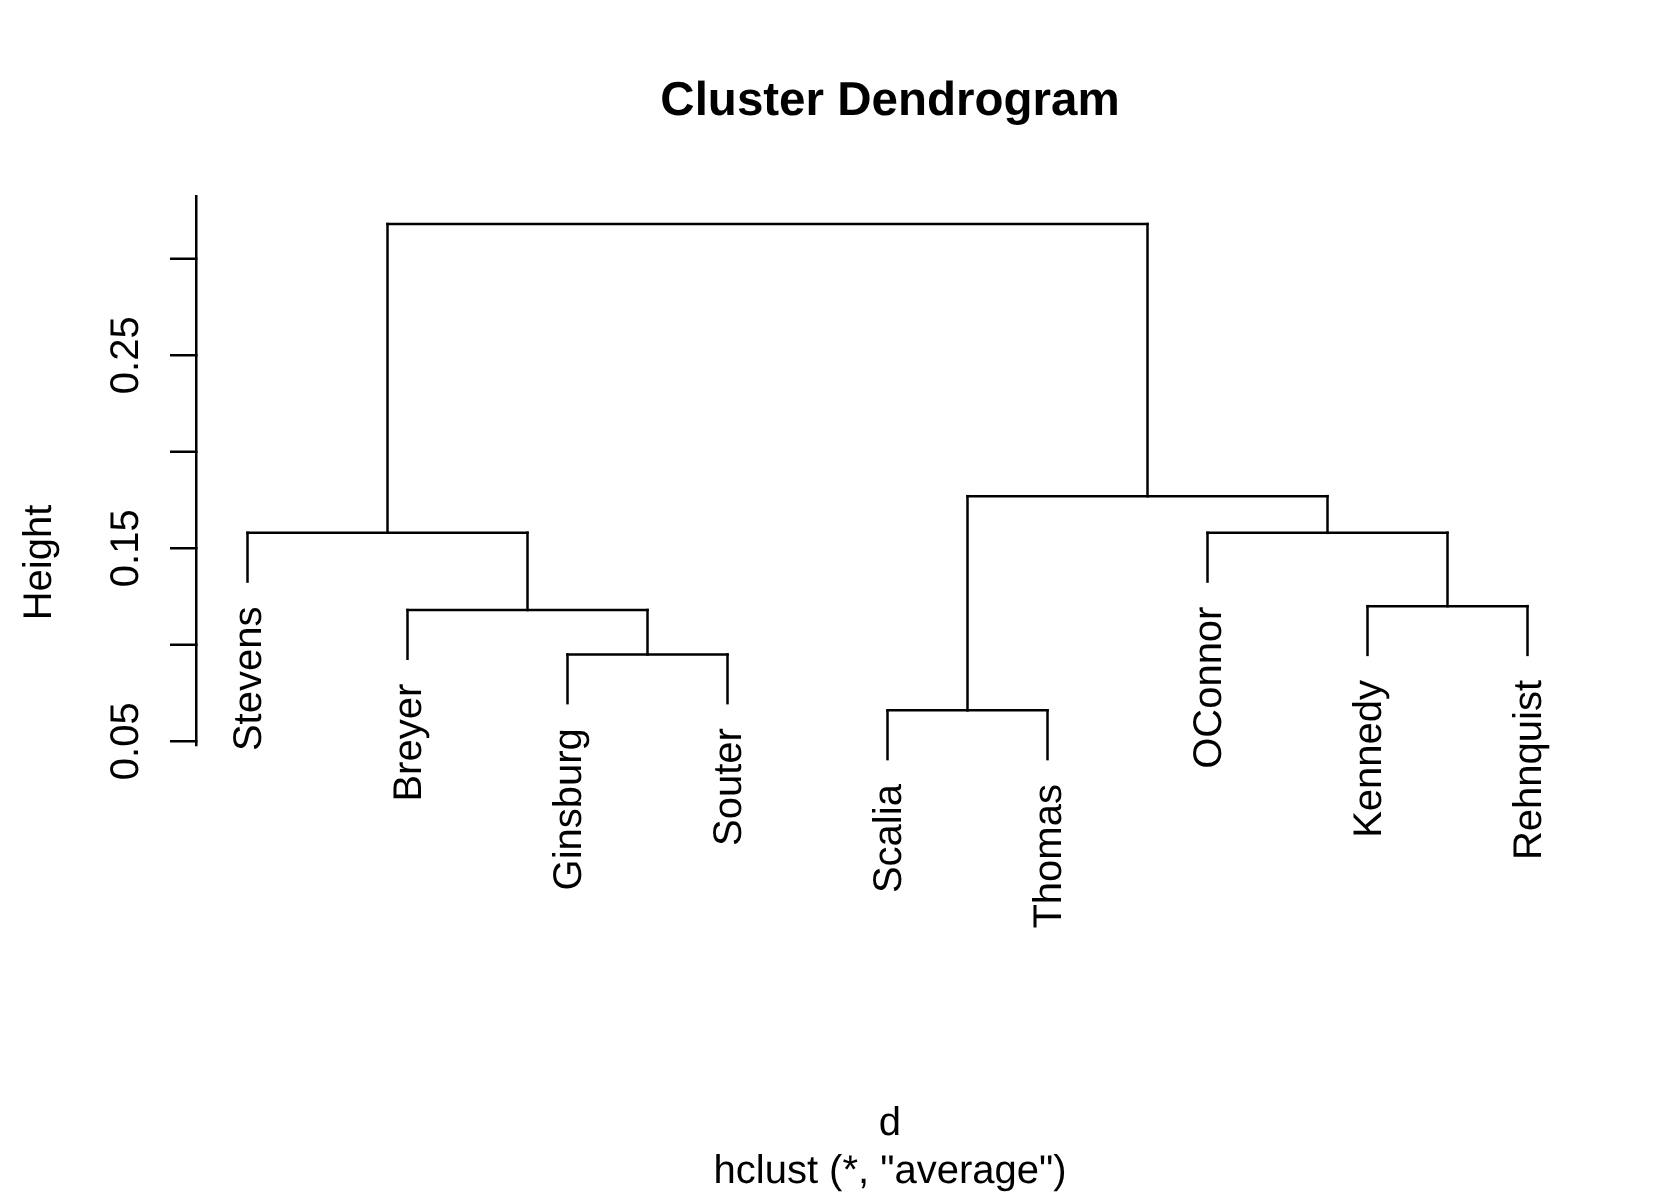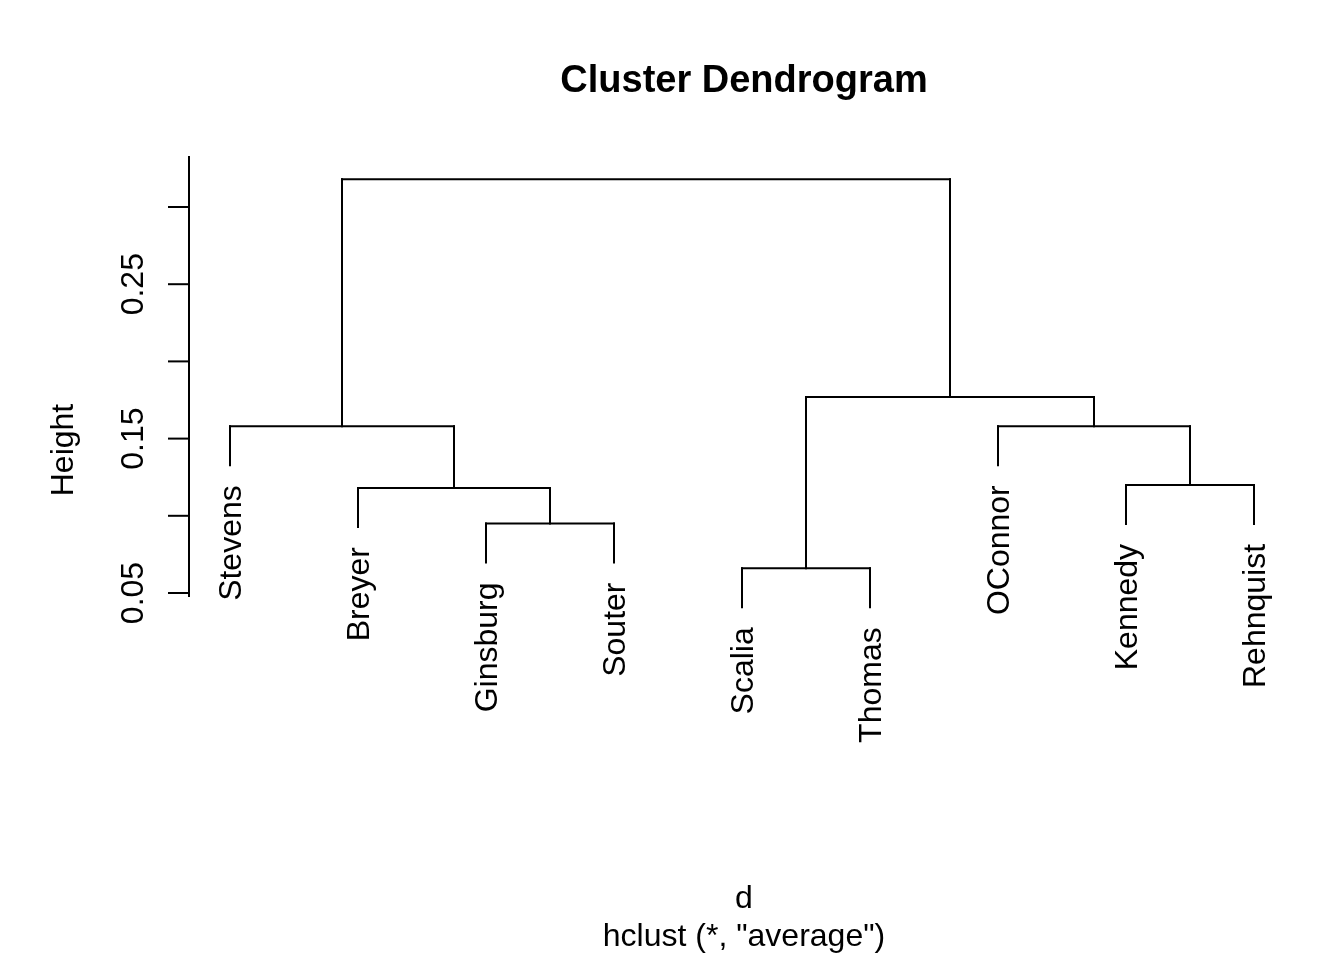--- a/index.html
+++ b/index.html
@@ -1,16 +1,16 @@
 <!DOCTYPE html>
 <html><head>
 <meta charset="utf-8">
 <style>
   html,body{margin:0;padding:0;background:#ffffff;width:1344px;height:960px;overflow:hidden;}
-  #stage{position:relative;width:1062px;height:960px;background:#ffffff;margin-left:32px;}
+  #stage{position:relative;width:1062px;height:960px;background:#ffffff;}
   svg text{
     font-family:"Liberation Sans","DejaVu Sans",sans-serif;
     fill:#000000;
   }
   .t-title{font-size:38px;font-weight:bold;}
   .t-reg{font-size:32px;}
   .dl{stroke:#000000;stroke-width:2;fill:none;stroke-linecap:square;}
 </style>
 </head>
 <body>

